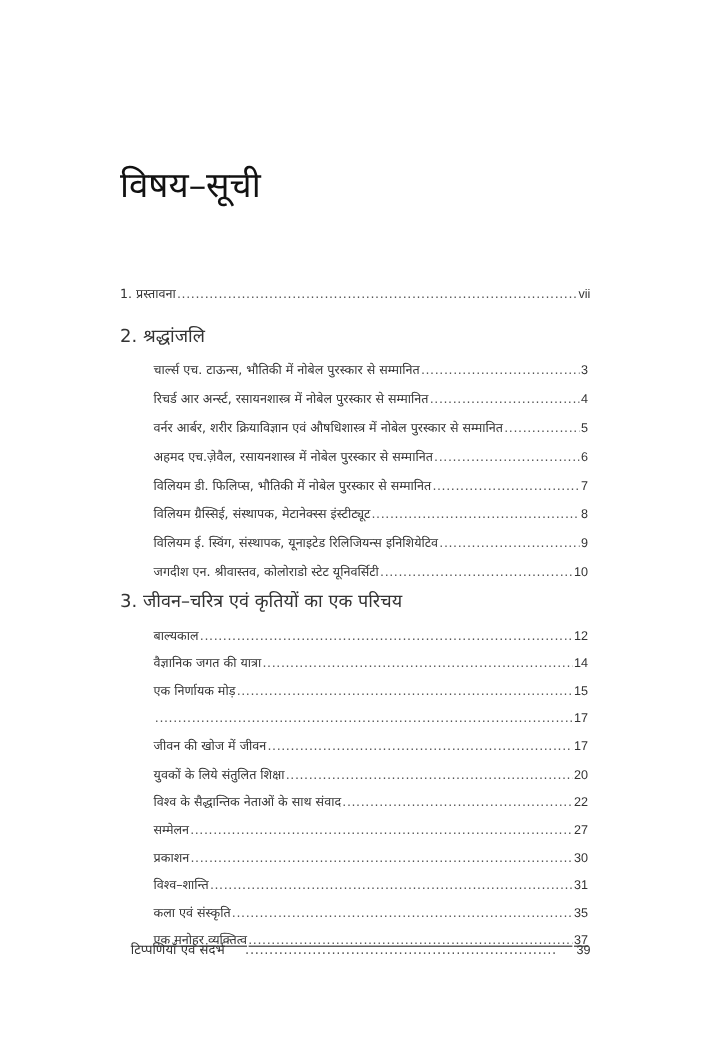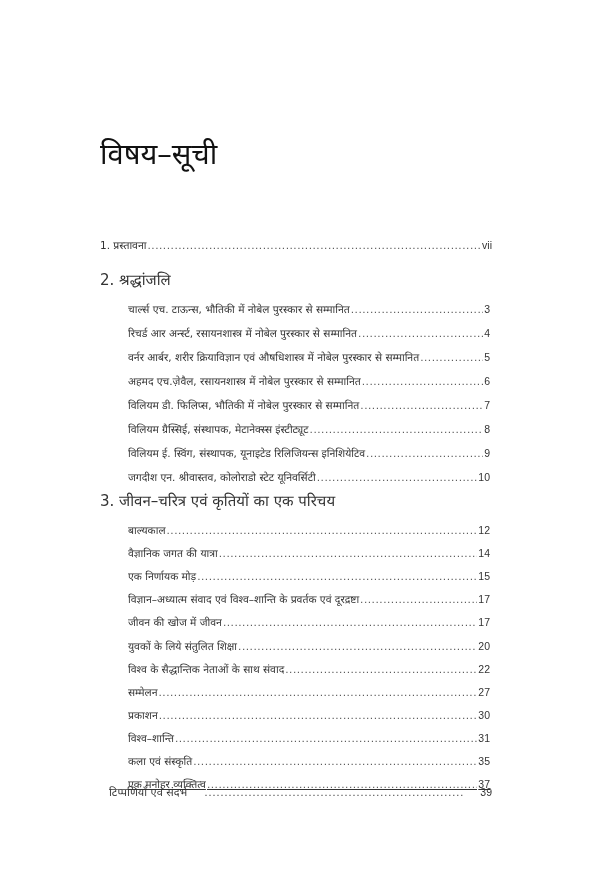--- a/index.html
+++ b/index.html
@@ -86,21 +86,20 @@
     <span class="label">वैज्ञानिक जगत की यात्रा</span>
     <span class="dots"></span>
     <span class="page">14</span>
   </div>
   <div class="row lvl2" style="top:568px;">
     <span class="label">एक निर्णायक मोड़</span>
     <span class="dots"></span>
     <span class="page">15</span>
   </div>
   <div class="row lvl2" style="top:591px;">
-    <span class="label">विज्ञान–अध्यात्म संवाद एवं विश्व–शान्ति के प्रवर्तक एवं दूरद्रष्टा</span>
     <span class="dots"></span>
     <span class="page">17</span>
   </div>
   <div class="row lvl2" style="top:614px;">
     <span class="label">जीवन की खोज में जीवन</span>
     <span class="dots"></span>
     <span class="page">17</span>
   </div>
   <div class="row lvl2" style="top:638px;">
     <span class="label">युवकों के लिये संतुलित शिक्षा</span>

